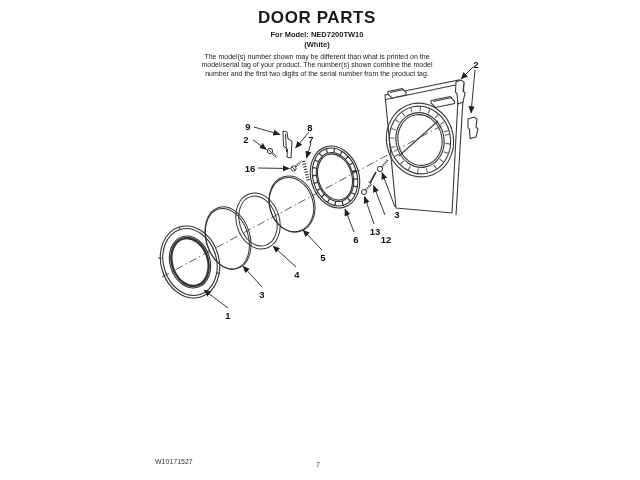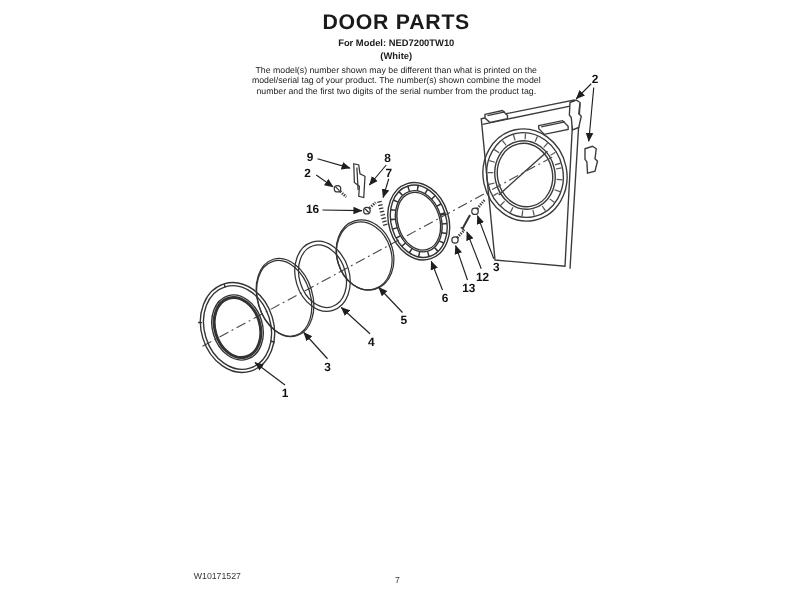--- a/index.html
+++ b/index.html
@@ -164,20 +164,20 @@
   <span class="callout" style="left:476px; top:64px;">2</span>
   <span class="callout" style="left:262px; top:294px;">3</span>
   <span class="callout" style="left:297px; top:274px;">4</span>
   <span class="callout" style="left:323px; top:257px;">5</span>
   <span class="callout" style="left:356px; top:239px;">6</span>
   <span class="callout" style="left:311px; top:139px;">7</span>
   <span class="callout" style="left:310px; top:127px;">8</span>
   <span class="callout" style="left:248px; top:126px;">9</span>
   <span class="callout" style="left:246px; top:139px;">2</span>
   <span class="callout" style="left:250px; top:168px;">16</span>
-  <span class="callout" style="left:386px; top:222px;">12</span>
+  <span class="callout" style="left:386px; top:239px;">12</span>
   <span class="callout" style="left:375px; top:231px;">13</span>
   <span class="callout" style="left:397px; top:214px;">3</span>
 
   <div class="footer-doc">W10171527</div>
   <div class="footer-page">7</div>
 
 </div>
 
 </body></html>

